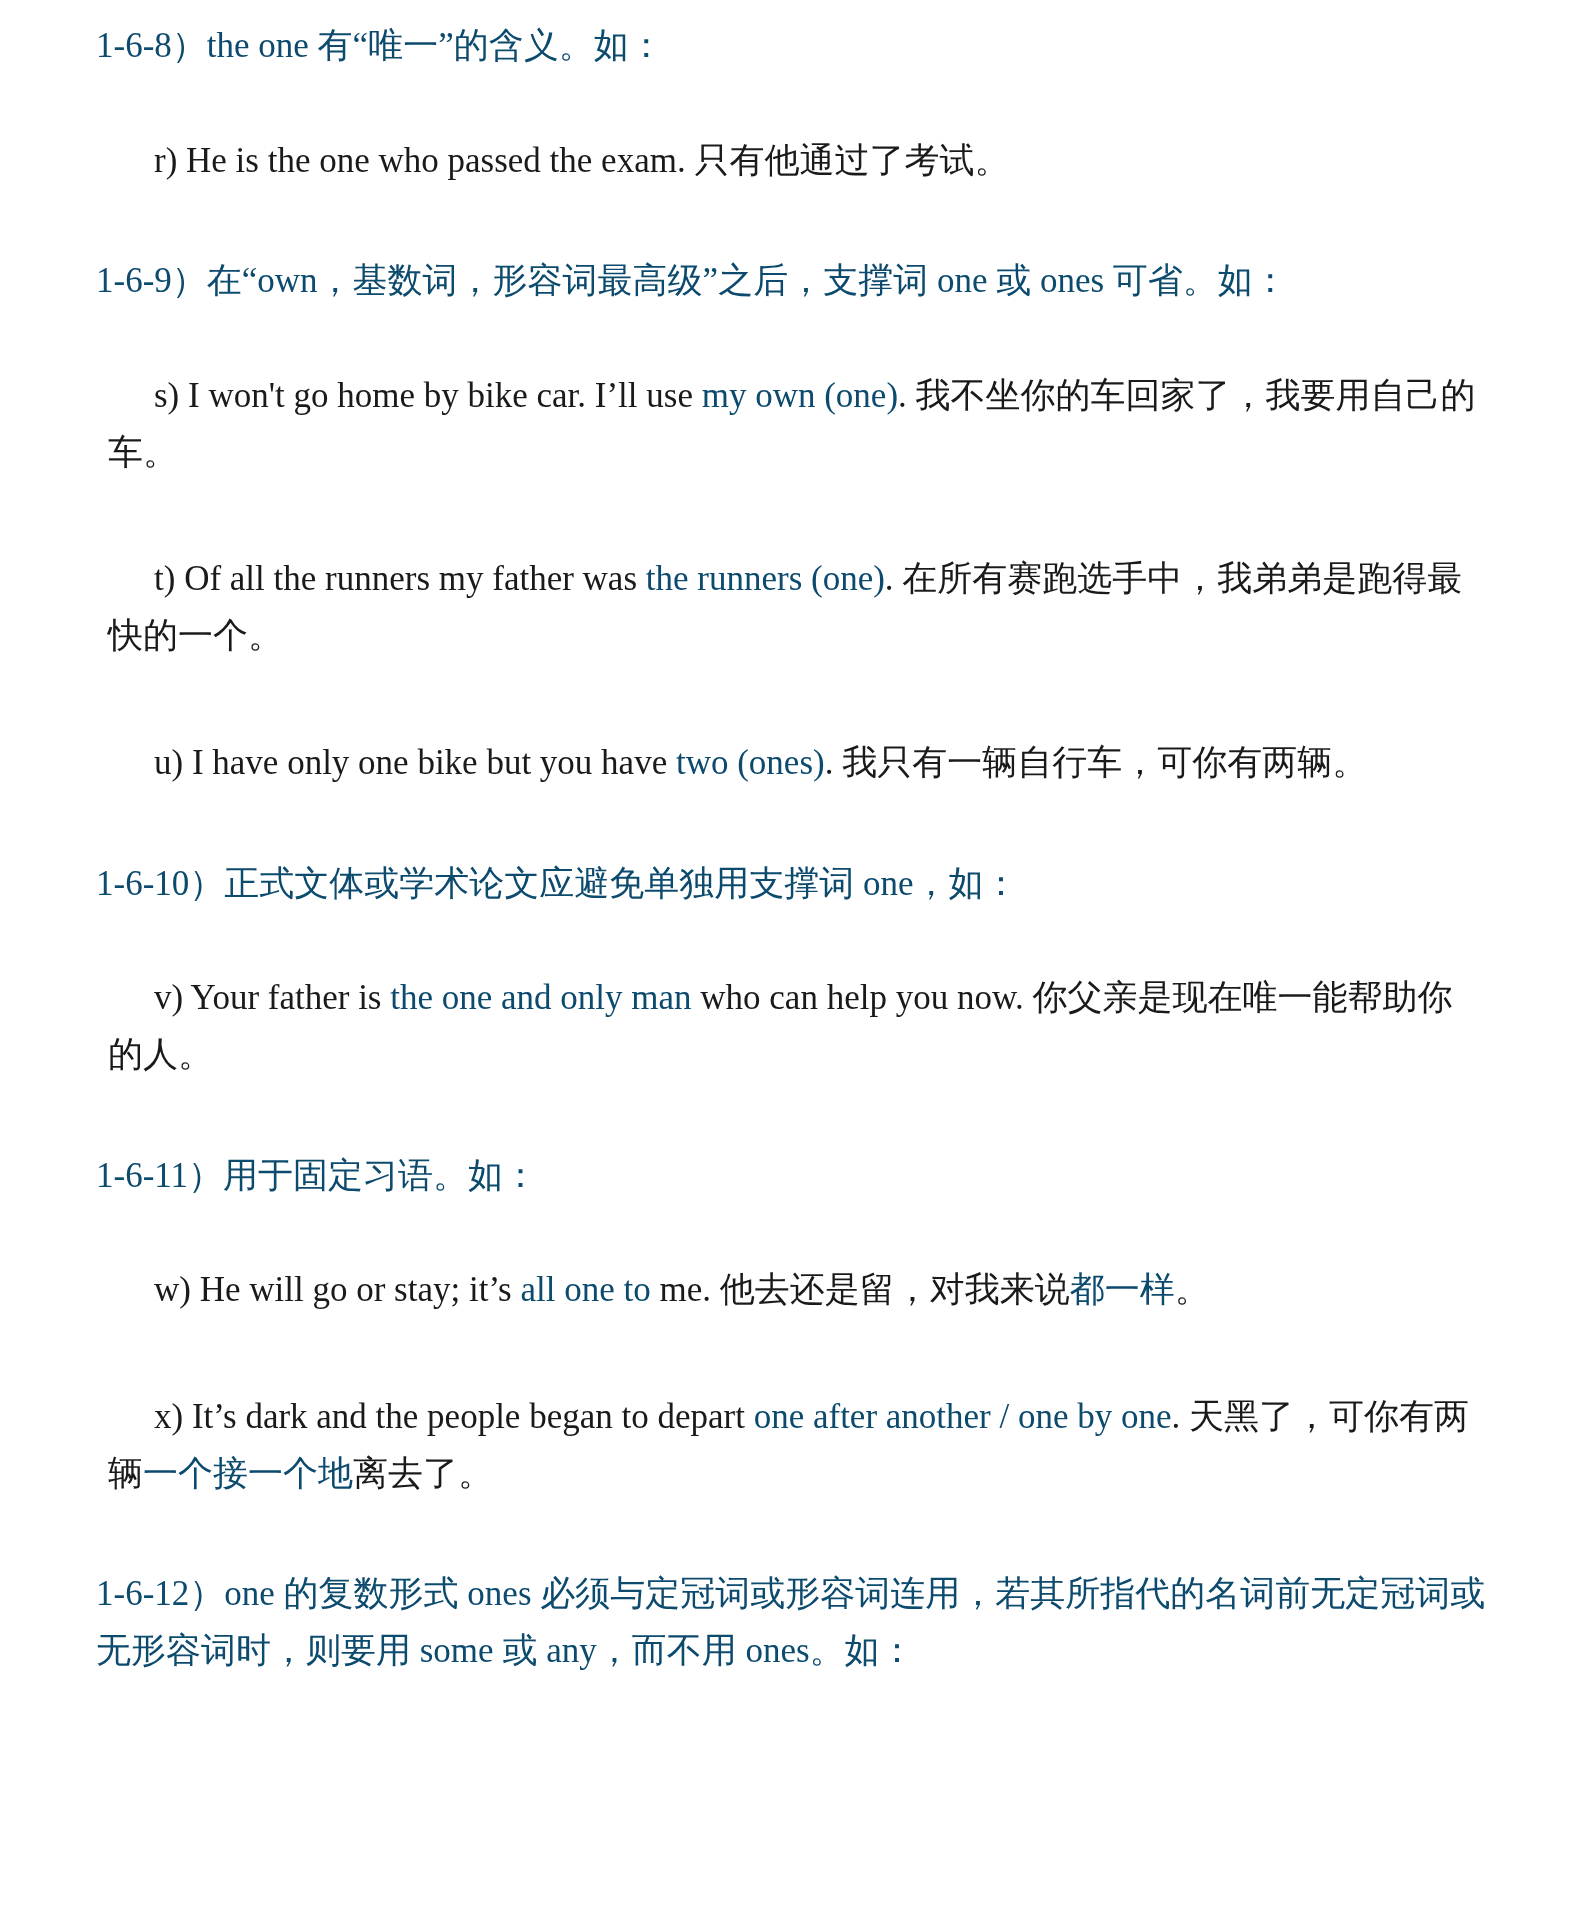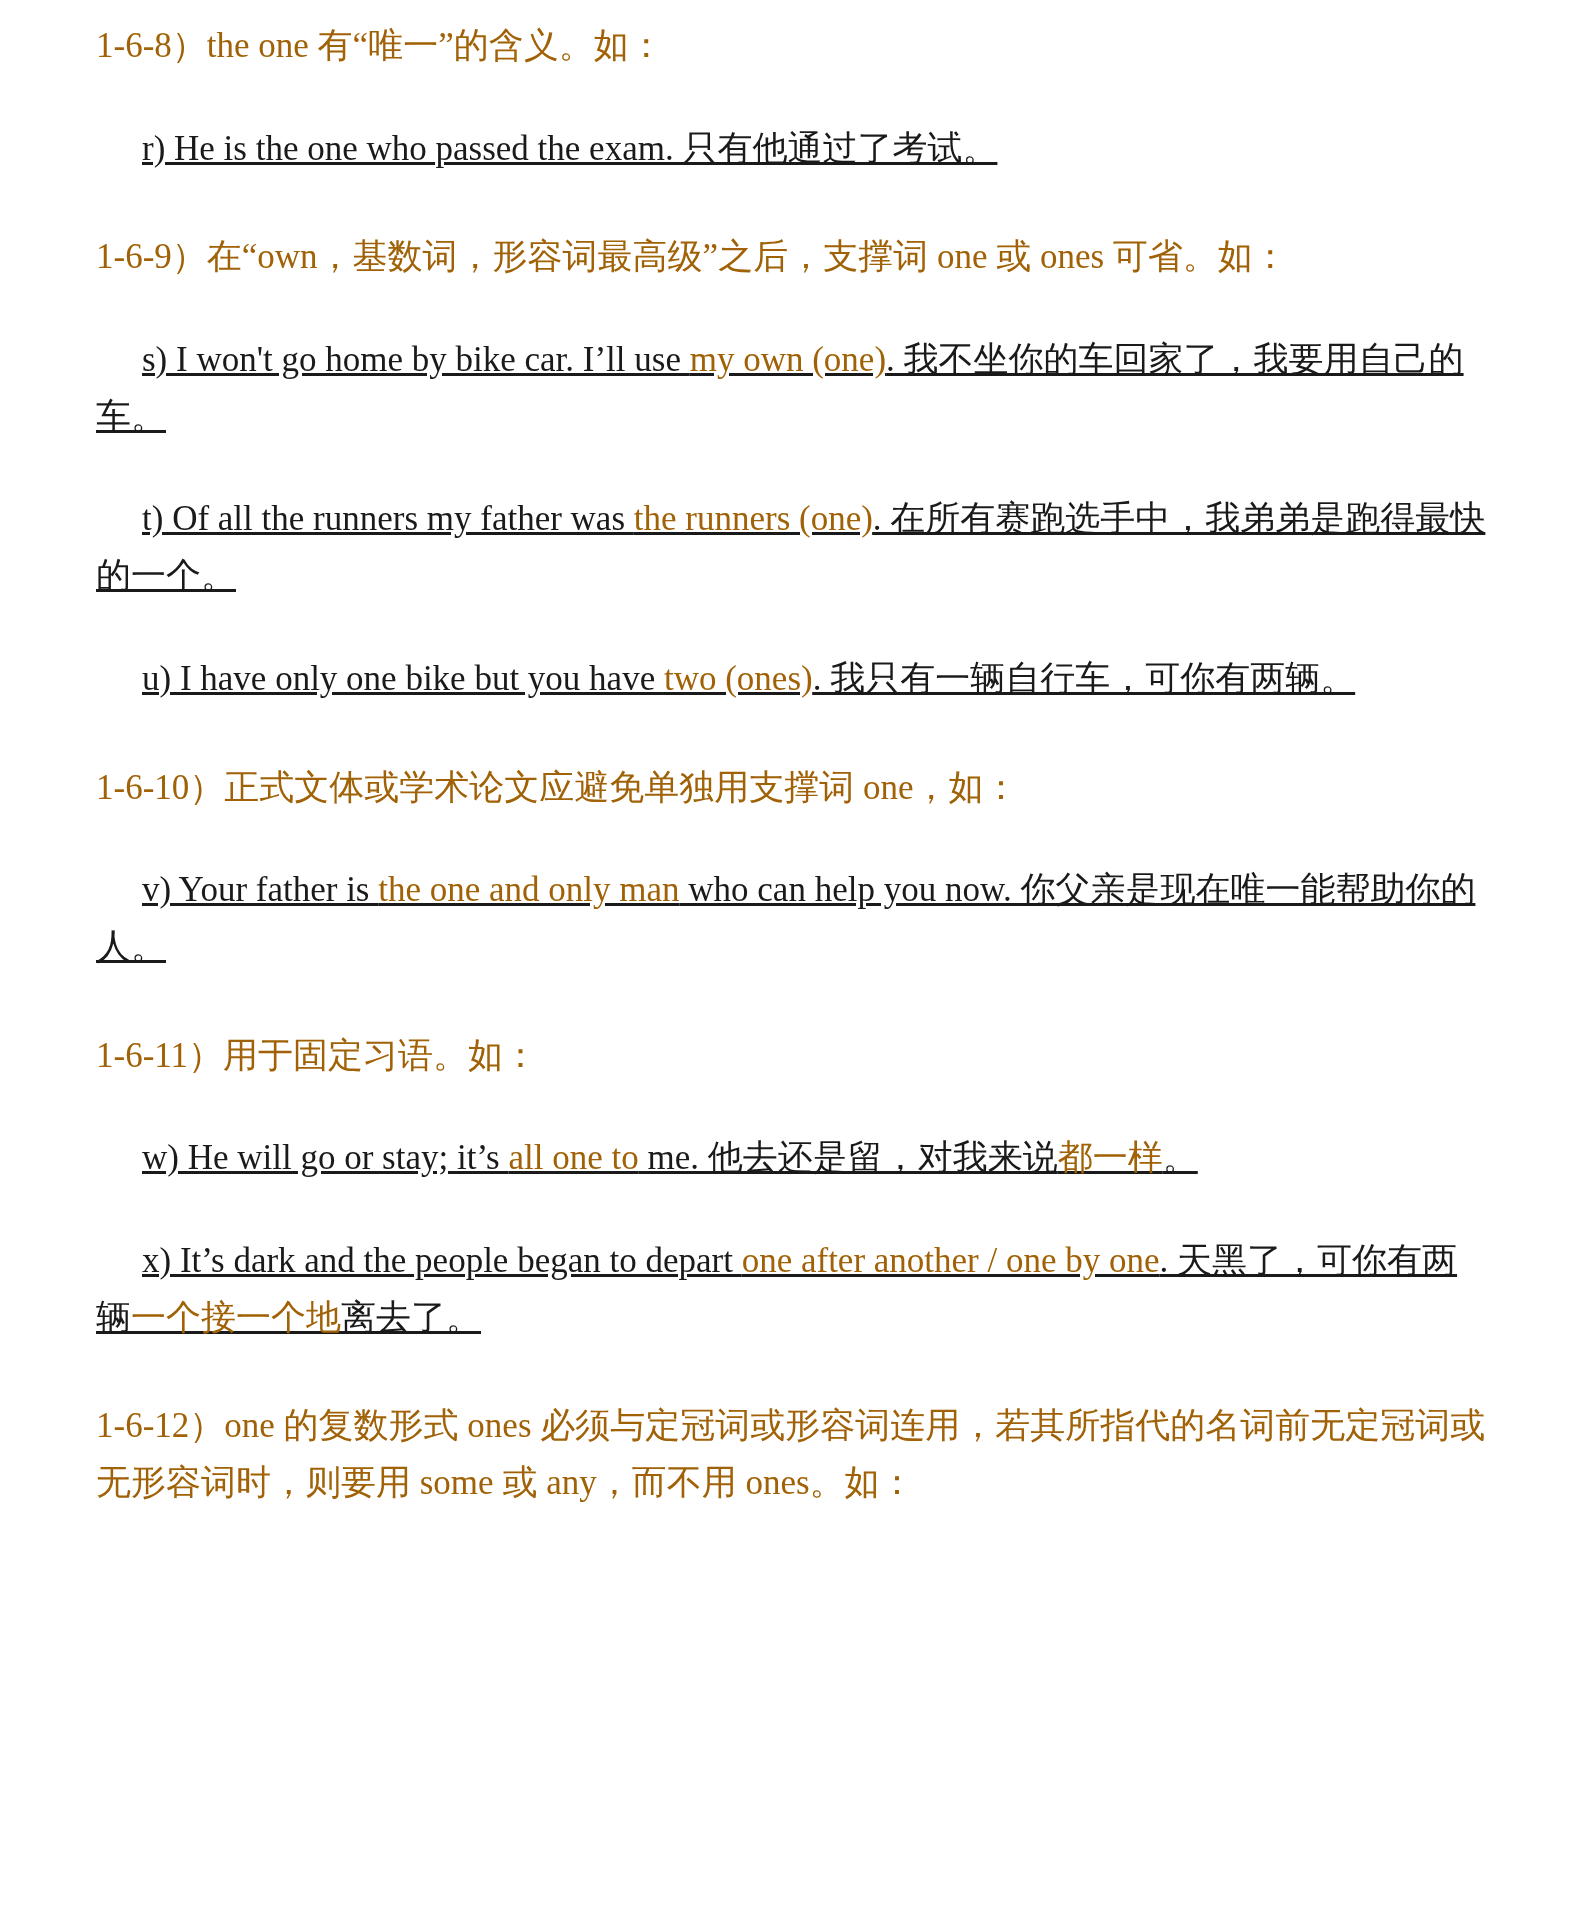--- a/index.html
+++ b/index.html
@@ -24,28 +24,27 @@
     line-height: 1.62;
   }
   .heading {
     color: #c00000;
     margin: 0 0 0 0;
     padding: 0;
     text-indent: 0;
   }
   .example {
     color: #1a1a1a;
-    margin: 0;
+    margin: 12px;
     padding: 0;
     text-indent: 46px;
-    text-decoration: underline;
   }
   .sp-lg { height: 52px; }
   .sp-md { height: 46px; }
-  .red { color: #a16207; }
+  .red { color: #0c4a6e; }
   .blackrun { color: #1a1a1a; }
 </style>
 </head>
 <body>
 
 <div class="page">
   <div id="content">
       <p class="blk heading"><span class="red">1-6-8）the one 有“唯一”的含义。如：</span></p>
       <div class="sp-md"></div>
       <p class="blk example"><span class="blackrun">r) He is the one who passed the exam. 只有他通过了考试。</span></p>

